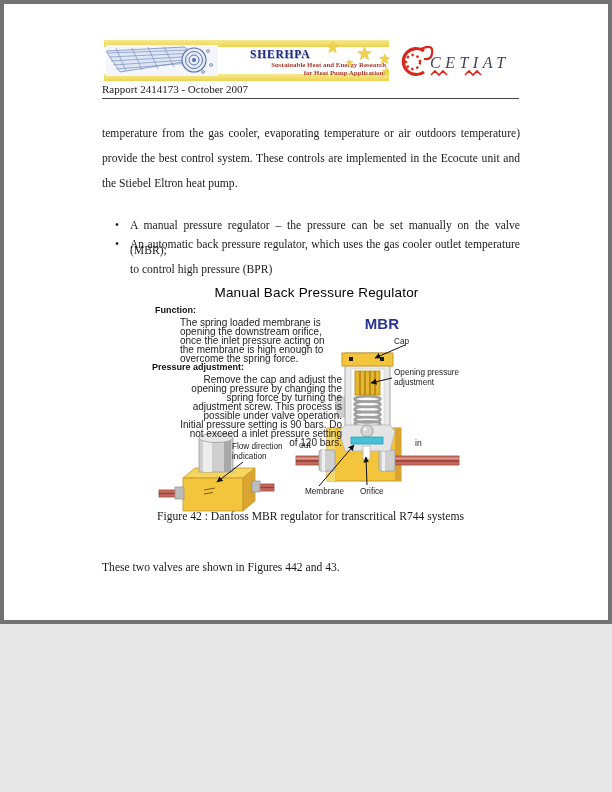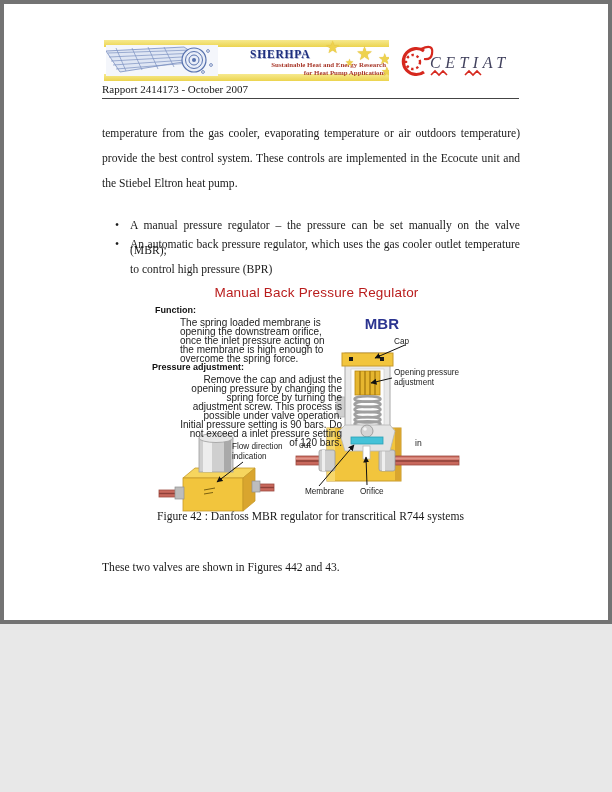--- a/index.html
+++ b/index.html
@@ -45,21 +45,21 @@
   .p2{left:98px;top:172px;width:418px;text-align:justify;}
   .bullet{left:98px;width:418px;padding-left:28px;box-sizing:border-box;text-align:justify;}
   .b1{top:209px;}
   .b2{top:228px;}
   .dot{position:absolute;left:13px;top:0;}
   .closing{left:98px;top:539px;width:418px;}
 
   
   .figure{left:145px;top:281px;width:335px;height:228px;font-family:"Liberation Sans",sans-serif;}
   .fig-title{position:absolute;left:0;top:0;width:100%;text-align:center;
-    font-size:13.5px;color:#b91c1c;letter-spacing:0.2px;}
+    font-size:13.5px;color:#000000;letter-spacing:0.2px;}
   .fig-h{position:absolute;font-size:9px;font-weight:bold;color:#111;}
   .fig-t{position:absolute;font-size:10px;line-height:9px;color:#222;}
   .fh-func{left:6px;top:20px;}
   .ft-func{left:31px;top:33px;width:155px;}
   .fh-adj{left:3px;top:77px;}
   .ft-adj{left:31px;top:90px;width:162px;text-align:right;}
   .fig-mbr{position:absolute;left:190px;top:30px;width:60px;text-align:right;
     font-size:15px;font-weight:bold;color:#2b3490;}
   .lbl{position:absolute;font-size:8.2px;line-height:9.6px;color:#222;}
   .lbl-cap{left:245px;top:52px;}

